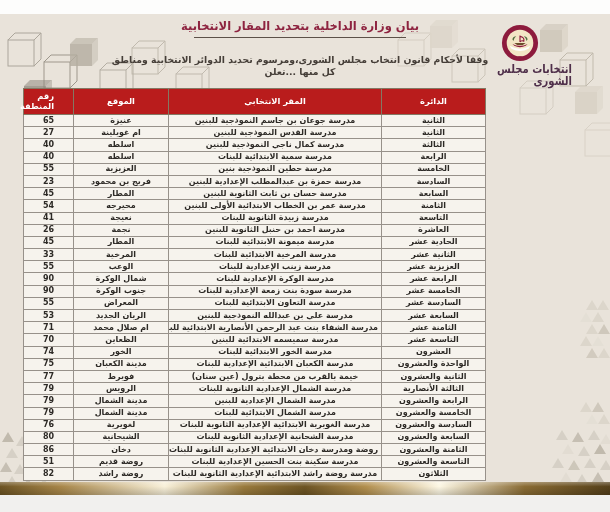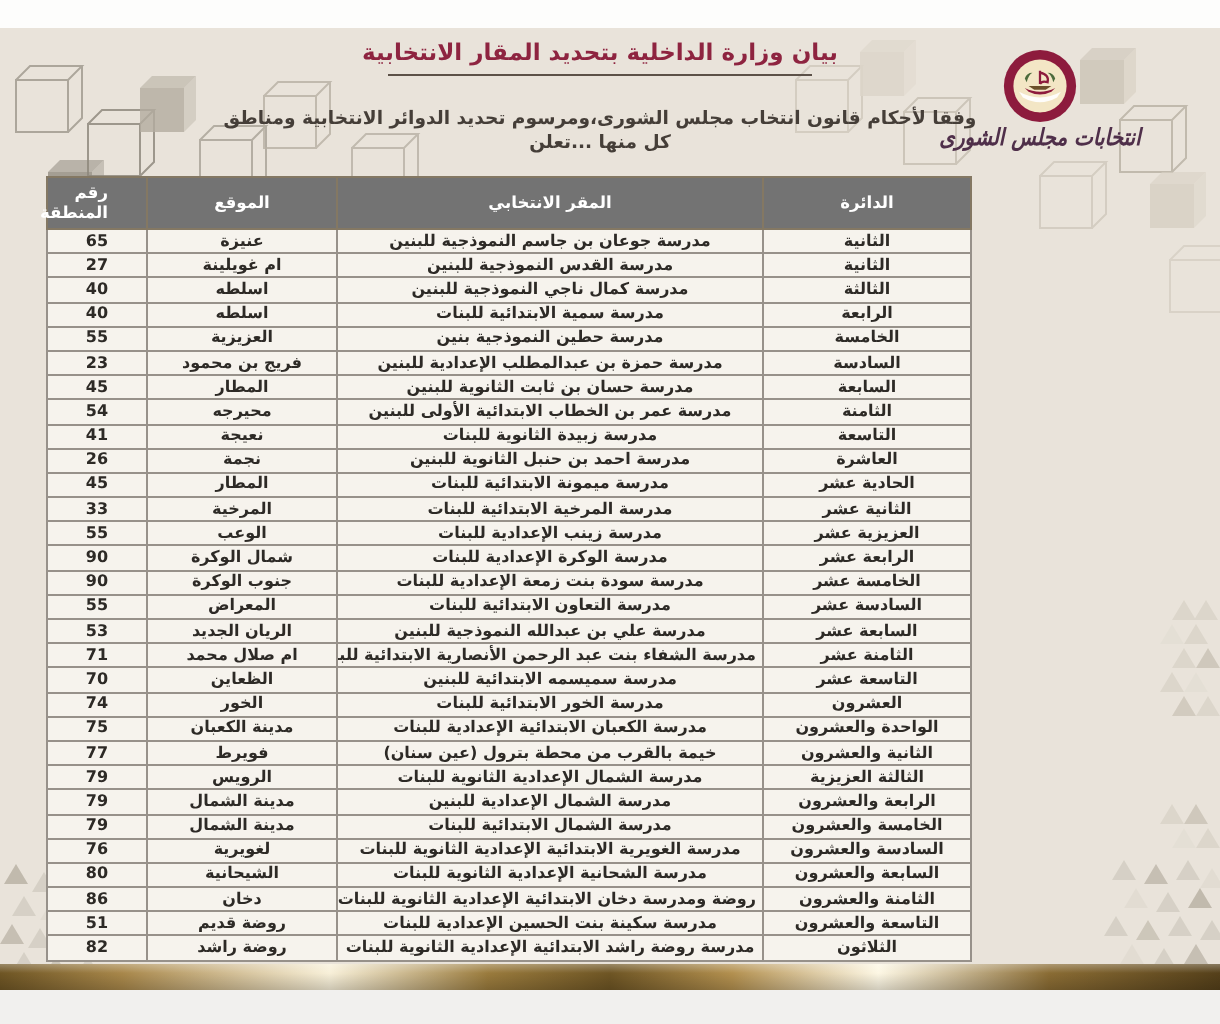--- a/index.html
+++ b/index.html
@@ -8,27 +8,27 @@
   .canvas { position:relative; width:610px; height:512px; background:#fdfdfc; }
   .paper { position:absolute; top:14px; left:0; width:610px; height:468px; background:#e9e3da; }
   .pattern { position:absolute; top:0; left:0; width:610px; height:512px; pointer-events:none; }
   .content { position:absolute; top:0; left:0; width:566px; height:512px; }
 
   .header-block { position:absolute; top:19px; left:110px; width:380px; text-align:center; direction:rtl; }
   .title-line { font-size:11.5px; font-weight:bold; color:#8e2440; line-height:1.3; }
   .title-divider { width:212px; height:0; border-top:1px solid #5c5148; margin:3px auto 4px auto; }
   .subtitle-line { font-size:9.3px; font-weight:bold; color:#453e38; line-height:1.32;margin-top:16px; }
 
-  .logo-block { position:absolute; top:24px; left:468px; width:104px; text-align:center;font-style:italic; }
+  .logo-block { position:absolute; top:24px; left:468px; width:104px; text-align:right; }
   .emblem { display:block; margin:0 auto; }
   .logo-caption { margin-top:2px; font-size:10px; font-weight:bold; color:#4f2f4a; letter-spacing:-0.5px; transform:scaleY(1.15); }
 
   table.moi { position:absolute; top:88px; right:80px; width:462px; direction:rtl;
     border-collapse:collapse; table-layout:fixed; background:#f6f3ed; border:1.4px solid #5f5a53; }
-  table.moi th { background:#737373; color:#ffffff; font-size:8.3px; font-weight:bold;
+  table.moi th { background:#b91c1c; color:#ffffff; font-size:8.3px; font-weight:bold;
     height:26px; padding:0 19px; border:0.8px solid #847863; line-height:1.2; text-align:center; }
   table.moi td { font-size:8px; font-weight:bold; color:#2d2a26; text-align:center;
     height:12.2px; padding:0 3px; border:0.8px solid #97918a; line-height:1;
     white-space:nowrap; overflow:hidden; background:#f6f3ed; }
 
   .gold-bar { position:absolute; top:482px; left:0; width:610px; height:13px;
     background-image:
       linear-gradient(180deg, rgba(255,255,255,0.30) 0%, rgba(255,255,255,0) 35%, rgba(0,0,0,0.18) 100%),
       linear-gradient(90deg, #6e5524 0%, #a8874a 10%, #f8f0d9 27%, #9a7b3d 40%, #6e5524 50%,
                       #b3904f 60%, #fdf7e4 72%, #8a6c34 86%, #55401a 100%); }
@@ -292,21 +292,21 @@
             <td>مدينة الكعبان</td>
             <td>75</td>
           </tr>
           <tr>
             <td>الثانية والعشرون</td>
             <td>خيمة بالقرب من محطة بترول (عين سنان)</td>
             <td>فويرط</td>
             <td>77</td>
           </tr>
           <tr>
-            <td>الثالثة العزيزية</td>
+            <td>الثالثة الأنصارية</td>
             <td>مدرسة الشمال الإعدادية الثانوية للبنات</td>
             <td>الرويس</td>
             <td>79</td>
           </tr>
           <tr>
             <td>الرابعة والعشرون</td>
             <td>مدرسة الشمال الإعدادية للبنين</td>
             <td>مدينة الشمال</td>
             <td>79</td>
           </tr>

